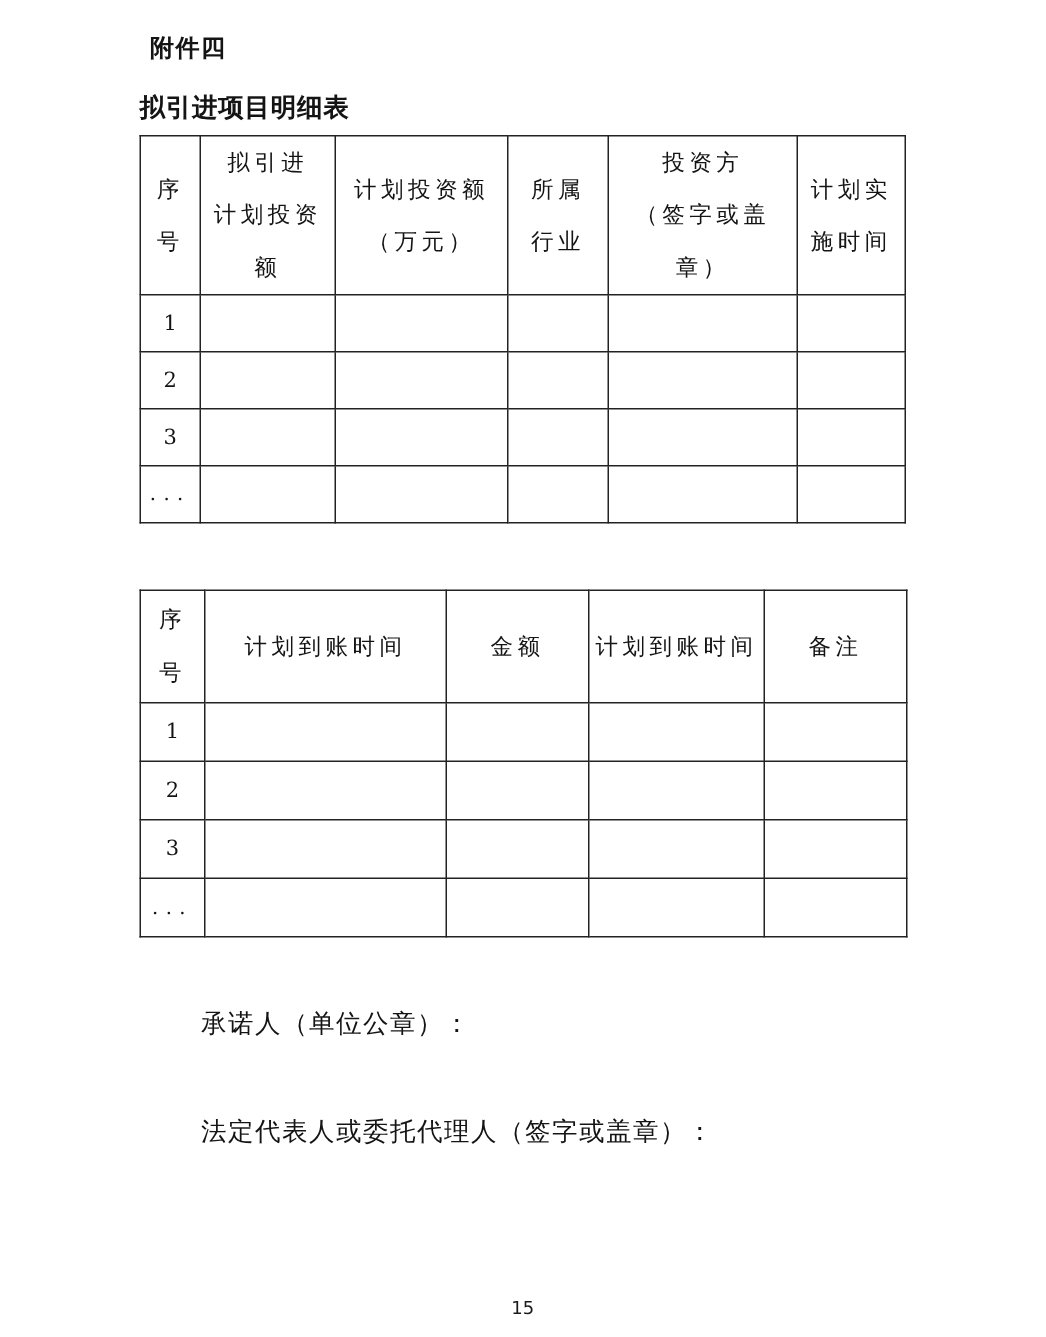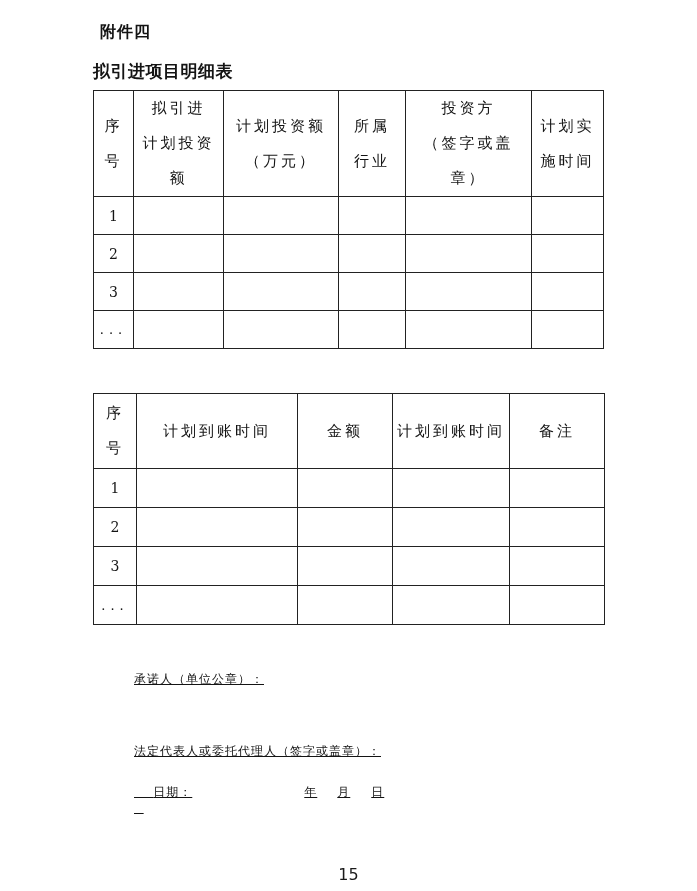--- a/index.html
+++ b/index.html
@@ -61,39 +61,38 @@
   td.num {
     text-align: center;
     vertical-align: middle;
     font-size: 14px;
   }
   td.num.dots { letter-spacing: 5px; font-size: 13px; }
 
   .footer-line {
     position: absolute;
     left: 134px;
-    font-size: 12px;
+    font-size: 17px;
     letter-spacing: 1px;
     white-space: pre;
-    text-decoration: underline;
   }
   #footer-line1 { top: 671px; }
   #footer-line2 { top: 713px; margin-top: 30px; }
   #footer-line3 { top: 770px; }
   .year-gap  { margin-left: 112px; }
   .month-gap { margin-left: 20px; }
   .day-gap   { margin-left: 21px; }
 
   .page-number {
     position: absolute;
     left: 0;
     top: 865px;
     width: 100%;
     text-align: center;
-    font-size: 16px;
+    font-size: 12px;
     font-family: "DejaVu Sans", "Liberation Sans", sans-serif;
     color: #1a1a1a;
   }
 </style>
 </head>
 <body>
 
 <div class="page">
 
   <div class="attachment-label">附件四</div>
@@ -223,19 +222,16 @@
         <td></td>
           <td></td>
       </tr>
     </tbody>
   </table>
 
   <div class="footer-line" id="footer-line1">承诺人（单位公章）：</div>
 
   <div class="footer-line" id="footer-line2">法定代表人或委托代理人（签字或盖章）：</div>
 
-  <div class="footer-line" id="footer-line3">
-    <span>日期：</span><span class="year-gap">年</span><span class="month-gap">月</span><span class="day-gap">日</span>
-  </div>
 
   <div class="page-number">15</div>
 
 </div>
 
 </body></html>

